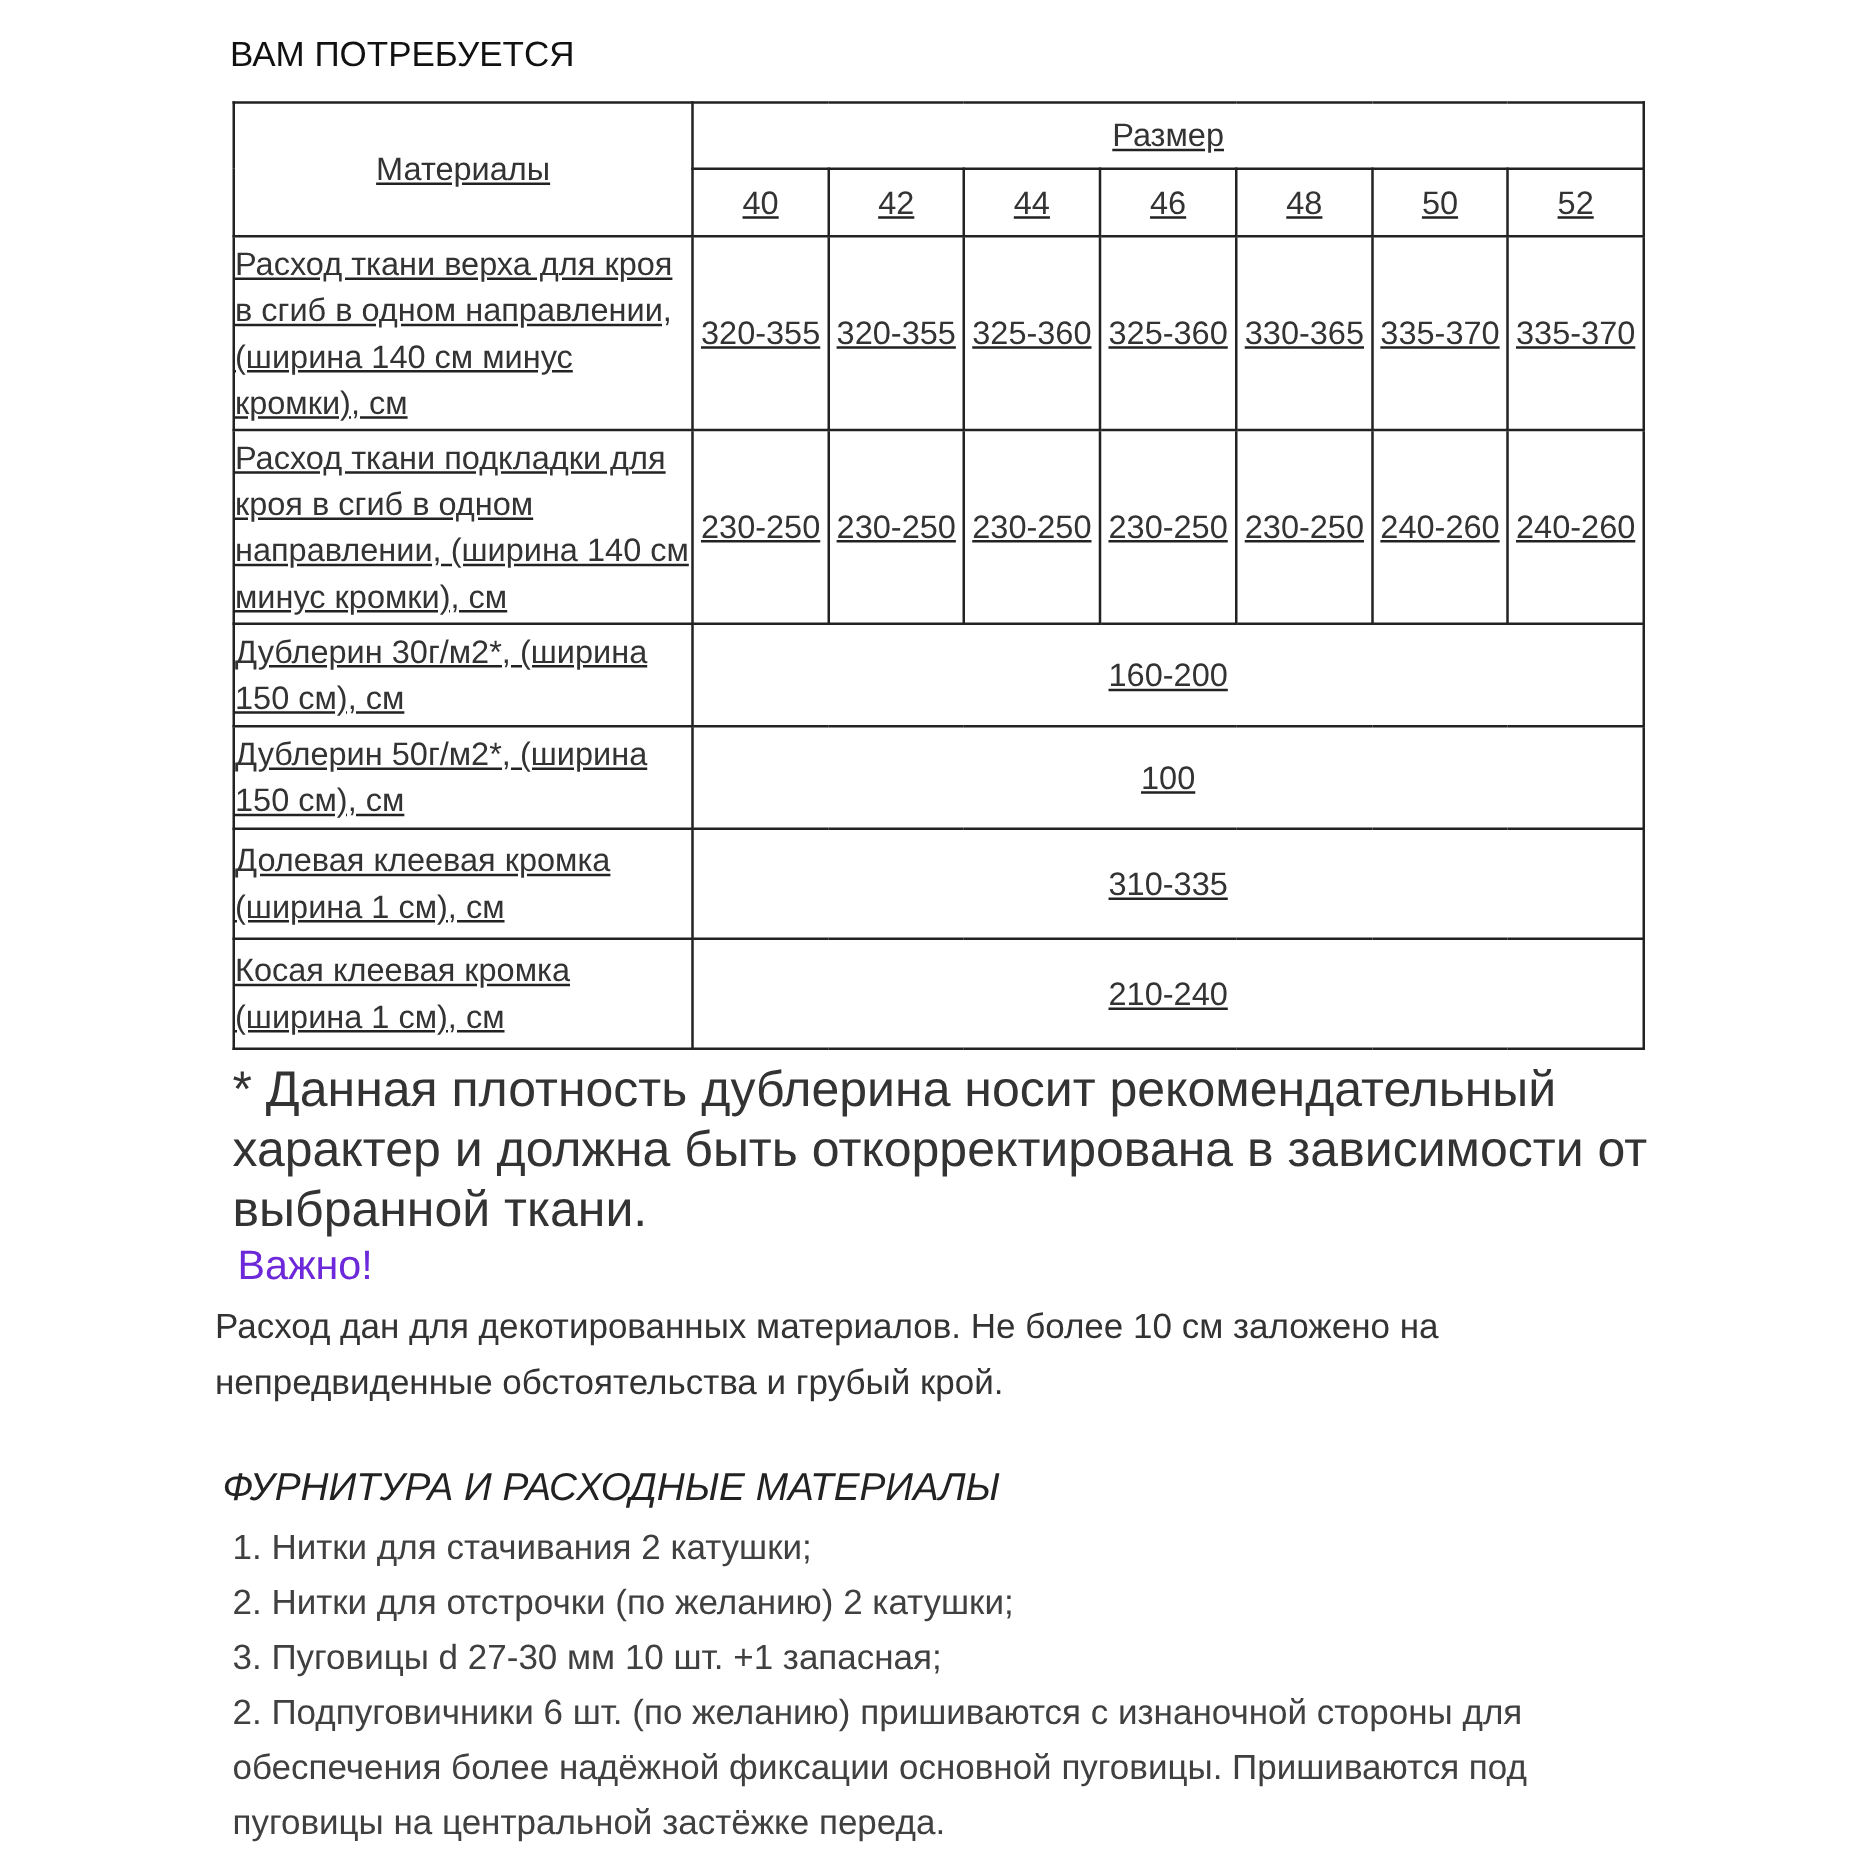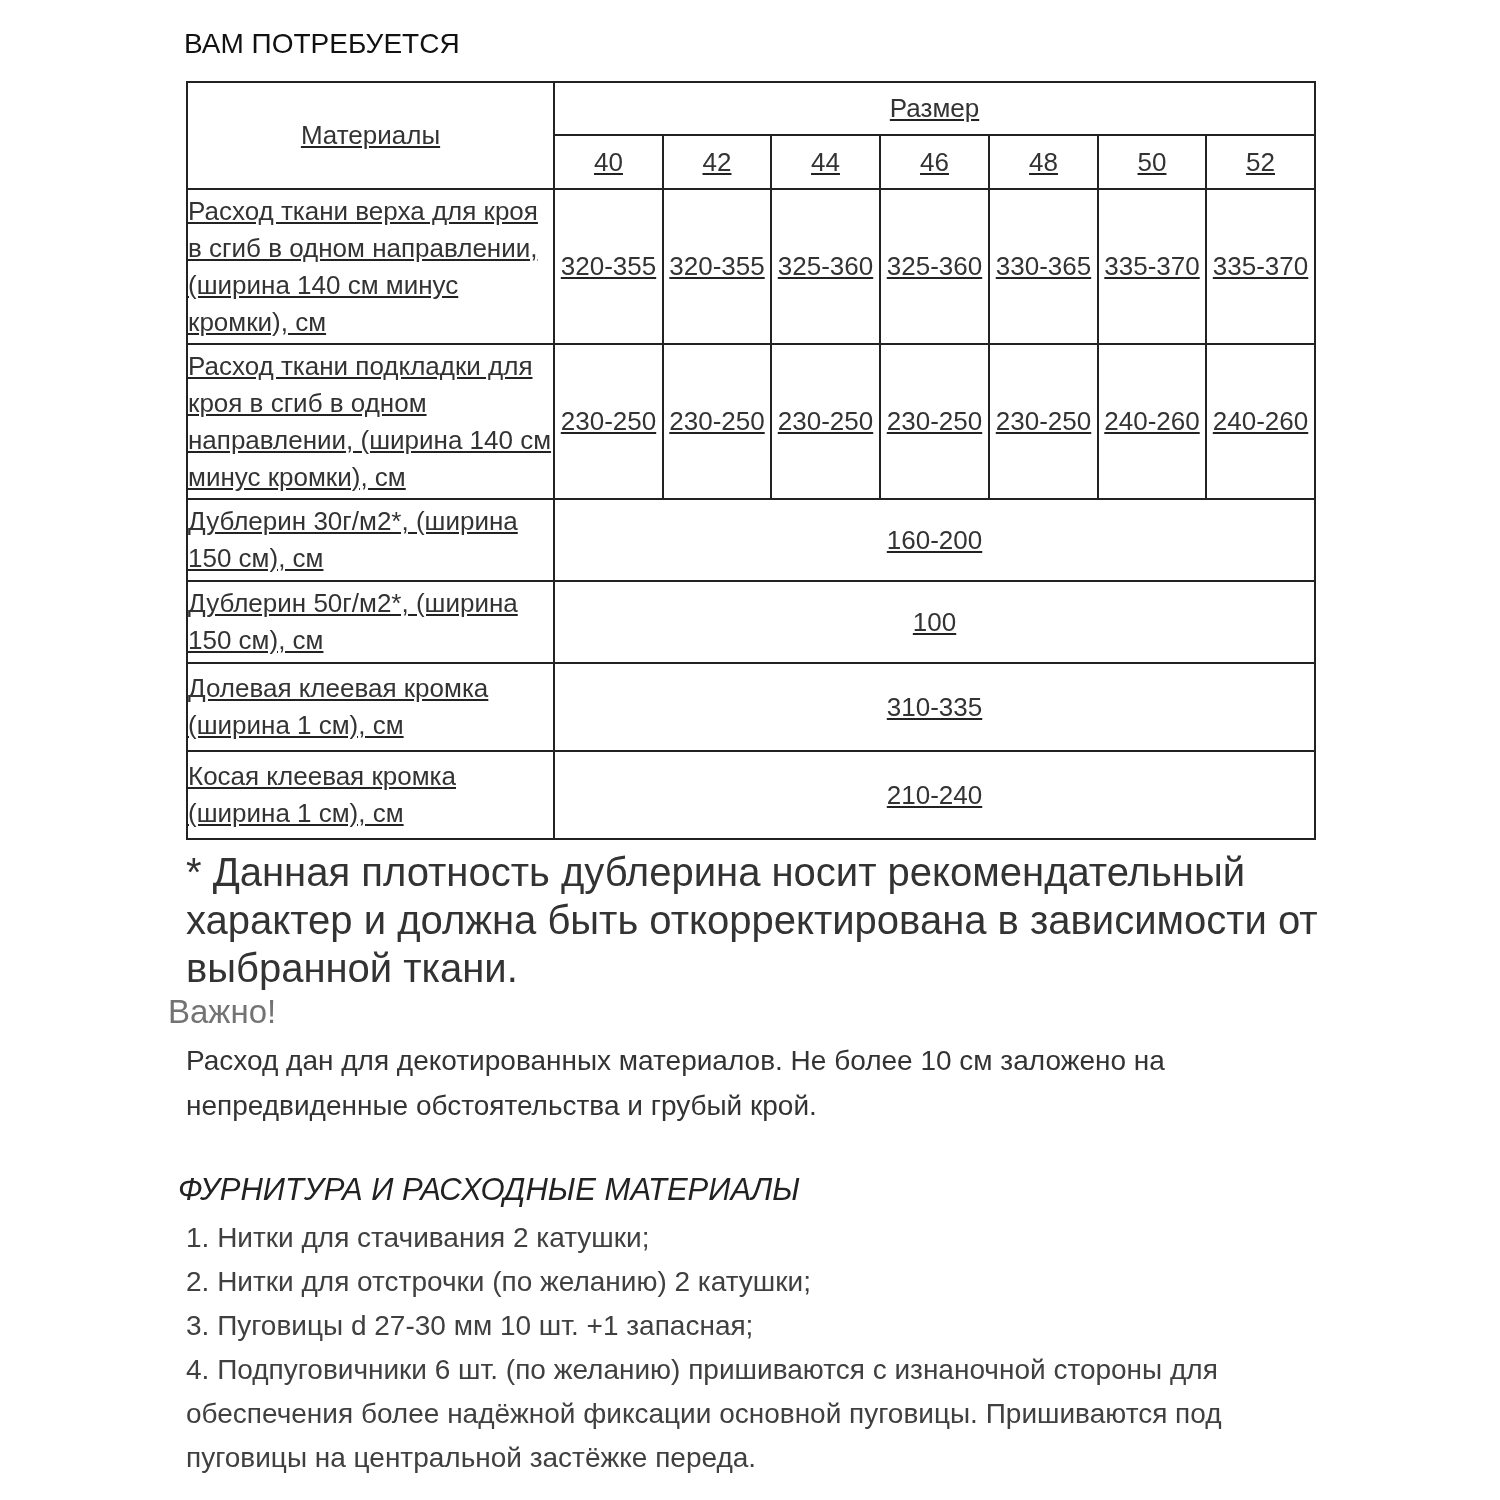--- a/index.html
+++ b/index.html
@@ -6,22 +6,22 @@
   body { width: 1500px; height: 1500px; position: relative; overflow: hidden;
          font-family: "Liberation Sans", "DejaVu Sans", sans-serif; color: #222222; }
   .title { position: absolute; left: 184px; top: 28px; font-size: 28px; color: #111; letter-spacing: 0px; }
   table.mat { position: absolute; left: 186px; top: 81px; border-collapse: collapse;
               table-layout: fixed; width: 1128px; text-decoration: underline; }
   table.mat td { border: 2px solid #222; padding: 0; font-size: 26px; color: #333; }
   td.label { text-align: left; vertical-align: middle; line-height: 37px; padding-left: 0px; }
   td.num { text-align: center; vertical-align: middle; font-size: 26px; }
   td.head { text-align: center; vertical-align: middle; font-size: 28px; }
   .footnote { position: absolute; left: 186px; top: 848px; width: 1140px; font-size: 40px; line-height: 48px; color: #333; }
-  .important-title { position: absolute; left: 168px; top: 993px; font-size: 33px; color: #737373; }
-  .important-text { position: absolute; left: 186px; top: 1038px; width: 1140px; font-size: 28px; line-height: 45px; color: #333; }
+  .important-title { position: absolute; left: 190px; top: 993px; font-size: 33px; color: #6d28d9; }
+  .important-text { position: absolute; left: 172px; top: 1038px; width: 1140px; font-size: 28px; line-height: 45px; color: #333; }
   .section2-title { position: absolute; left: 178px; top: 1172px; font-size: 31px; color: #222; font-style: italic; }
   .list { position: absolute; left: 186px; top: 1216px; width: 1150px; margin: 0; padding: 0; list-style: none; }
   .list li { font-size: 28px; line-height: 44px; color: #404040; }
 </style>
 </head>
 <body>
 
 <div class="title">ВАМ ПОТРЕБУЕТСЯ</div>
 
 <table class="mat">
@@ -91,14 +91,14 @@
 <div class="footnote">* Данная плотность дублерина носит рекомендательный характер и должна быть откорректирована в зависимости от выбранной ткани.</div>
 
 <div class="important-title">Важно!</div>
 <div class="important-text">Расход дан для декотированных материалов. Не более 10 см заложено на непредвиденные обстоятельства и грубый крой.</div>
 
 <div class="section2-title">ФУРНИТУРА И РАСХОДНЫЕ МАТЕРИАЛЫ</div>
 <ul class="list">
   <li>1. Нитки для стачивания 2 катушки;</li>
   <li>2. Нитки для отстрочки (по желанию) 2 катушки;</li>
   <li>3. Пуговицы d 27-30 мм 10 шт. +1 запасная;</li>
-  <li>4. Подпуговичники 6 шт. (по желанию) пришиваются с изнаночной стороны для обеспечения более надёжной фиксации основной пуговицы. Пришиваются под пуговицы на центральной застёжке переда.</li>
+  <li>2. Подпуговичники 6 шт. (по желанию) пришиваются с изнаночной стороны для обеспечения более надёжной фиксации основной пуговицы. Пришиваются под пуговицы на центральной застёжке переда.</li>
 </ul>
 
 </body></html>

